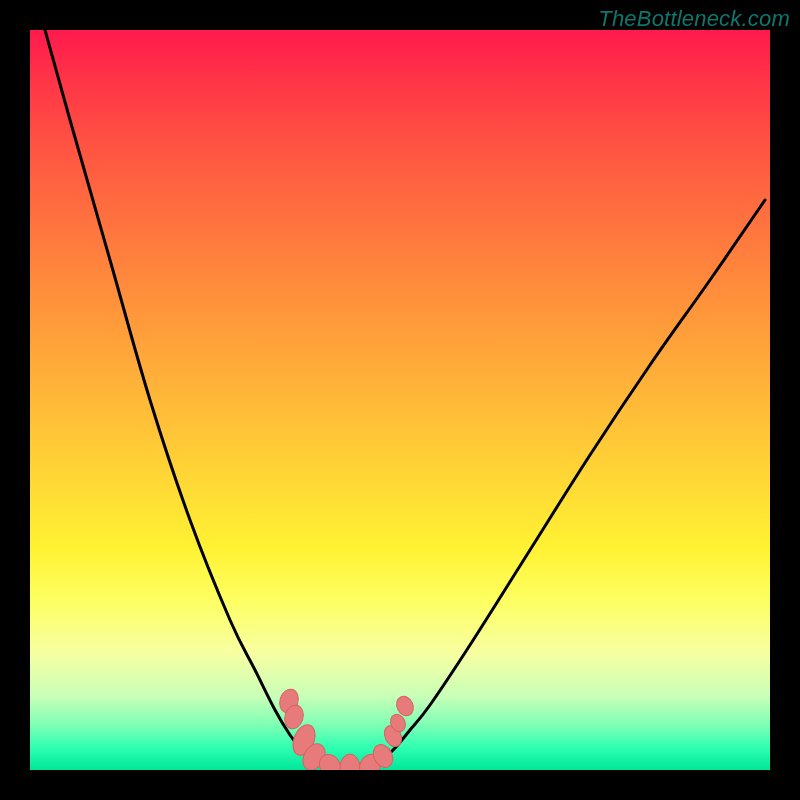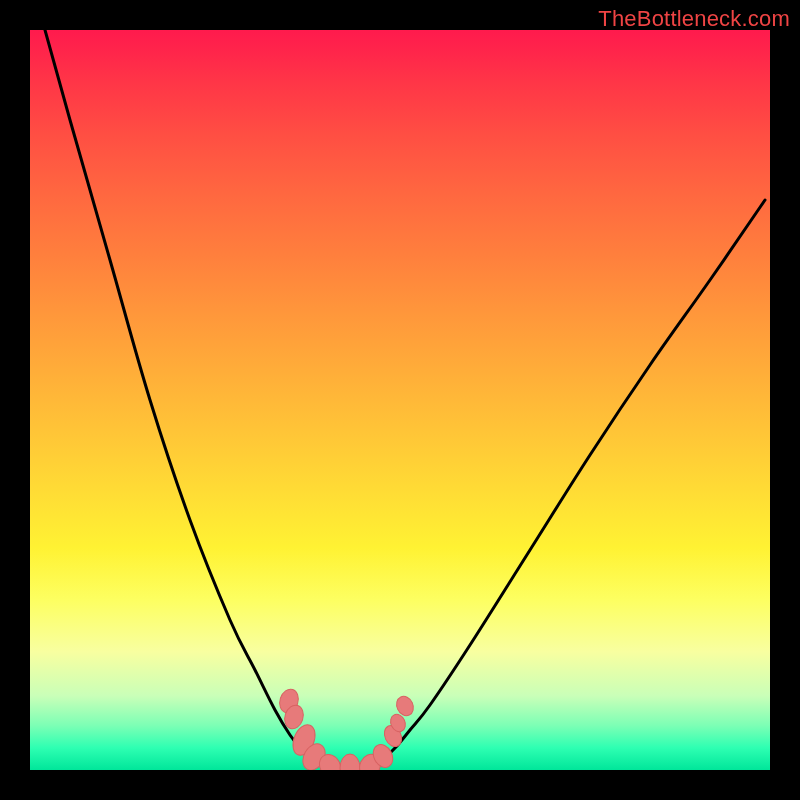--- a/index.html
+++ b/index.html
@@ -30,26 +30,27 @@
       #c9ffb8 90%,
       #7cffb5 94%,
       #2effb2 97%,
       #00e69a 100%
     );
   }
   .watermark {
     position: absolute;
     top: 6px;
     right: 10px;
-    color: #ef4444;
+    color: #0f766e;
     font-family: Arial, Helvetica, sans-serif;
     font-size: 22px;
     font-weight: 500;
     letter-spacing: 0.2px;
     user-select: none;
+    font-style: italic;
   }
   svg.curves {
     position: absolute;
     left: 0; top: 0;
     width: 740px; height: 740px;
   }
 </style>
 </head>
 <body>
 

